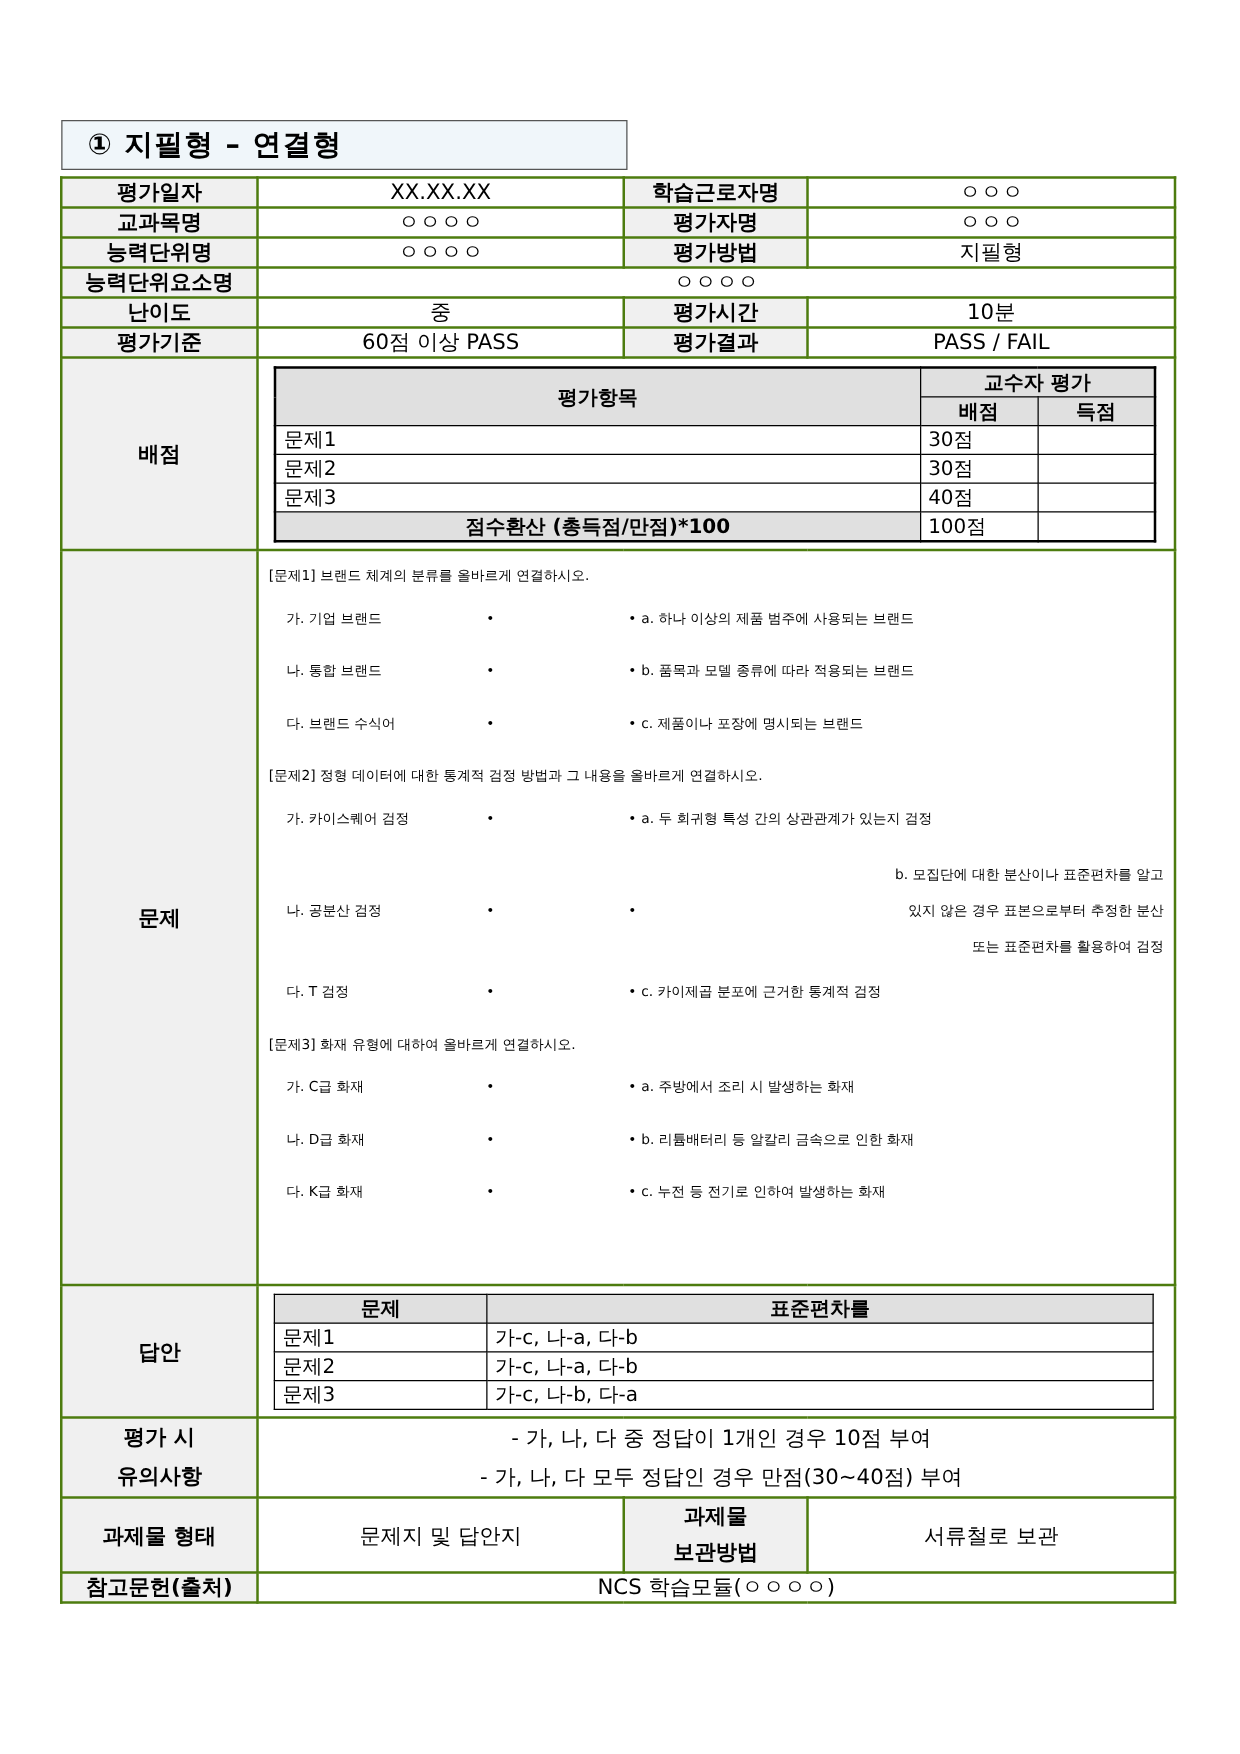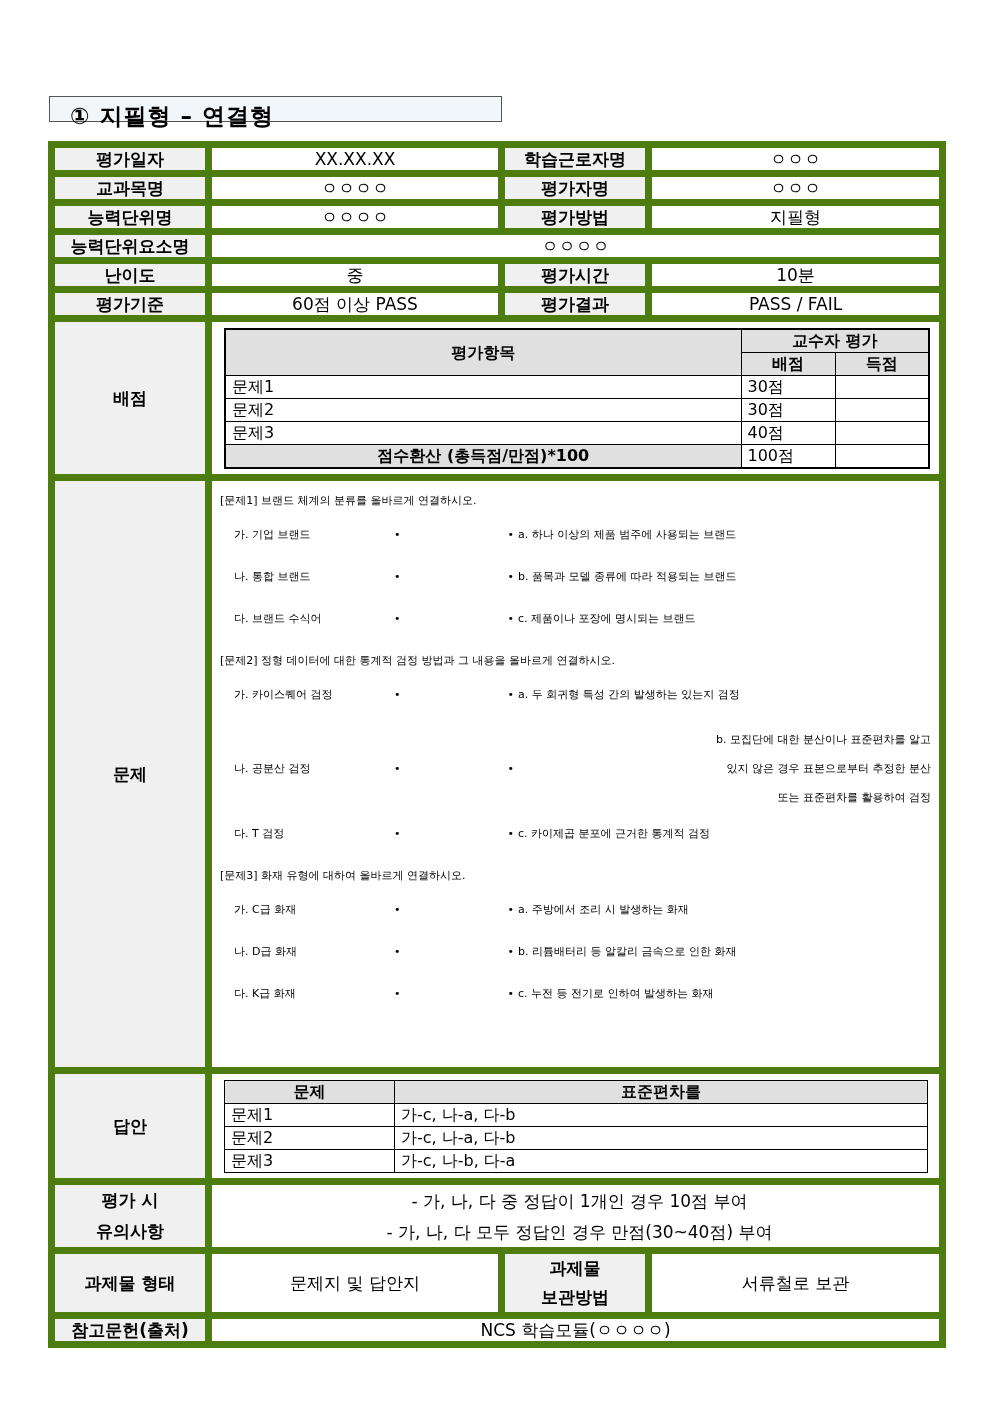--- a/index.html
+++ b/index.html
@@ -1,26 +1,26 @@
 <!DOCTYPE html>
 <html><head>
 <meta charset="utf-8">
 <style>
   html, body { margin:0; padding:0; background:#ffffff; }
   body { width:992px; height:1403px; position:relative; font-family:"DejaVu Sans", "Liberation Sans", sans-serif; color:#000; }
   .title-box {
-    position:absolute; left:49px; top:96px; width:453px; height:26px;
+    position:absolute; left:49px; top:96px; width:453px; height:40px;
     background:#f0f6fa; border:1px solid #555; box-sizing:border-box;
     font-size:23px; font-weight:bold; line-height:38px; padding-left:20px; letter-spacing:1px;
   }
   table.main {
     position:absolute; left:48px; top:141px; width:891px;
     border-collapse:collapse; table-layout:fixed; font-size:17px;
   }
-  table.main > tbody > tr > td { border:7px solid #4d7c0f; padding:0; text-align:center; vertical-align:middle; }
+  table.main > tbody > tr > td { border:2px solid #4d7c0f; padding:0; text-align:center; vertical-align:middle; }
   table.main { border:2px solid #000; }
   .lbl { background:#f0f0f0; font-weight:bold; }
   .thick-top > td { border-top:2px solid #000 !important;margin-left:48px; }
   .r24 { height:24px; line-height:22px; }
   .inner {
     width:704px; margin:6px auto 5px 12px; border-collapse:collapse; table-layout:fixed;
     border:2px solid #000; font-size:16px;
   }
   .inner td { border:1px solid #000; height:22px; line-height:20px; padding:0 6px; }
   .inner .hd { background:#e0e0e0; font-weight:bold; text-align:center; }
@@ -151,21 +151,21 @@
           <span class="dot1">•</span>
           <span class="dot2">•</span>
           <span class="right">c. 제품이나 포장에 명시되는 브랜드</span>
         </div>
 
         <div class="qtitle">[문제2] 정형 데이터에 대한 통계적 검정 방법과 그 내용을 올바르게 연결하시오.</div>
         <div class="qrow">
           <span class="left">가. 카이스퀘어 검정</span>
           <span class="dot1">•</span>
           <span class="dot2">•</span>
-          <span class="right">a. 두 회귀형 특성 간의 발생하는 있는지 검정</span>
+          <span class="right">a. 두 회귀형 특성 간의 상관관계가 있는지 검정</span>
         </div>
         <div class="qrow multi" style="margin-bottom:10px">
           <span class="left">나. 공분산 검정</span>
           <span class="dot1">•</span>
           <span class="dot2">•</span>
           <span class="right">
             <span style="display:block">b. 모집단에 대한 분산이나 표준편차를 알고</span>
             <span class="indent">있지 않은 경우 표본으로부터 추정한 분산</span>
             <span class="indent">또는 표준편차를 활용하여 검정</span>
           </span>

